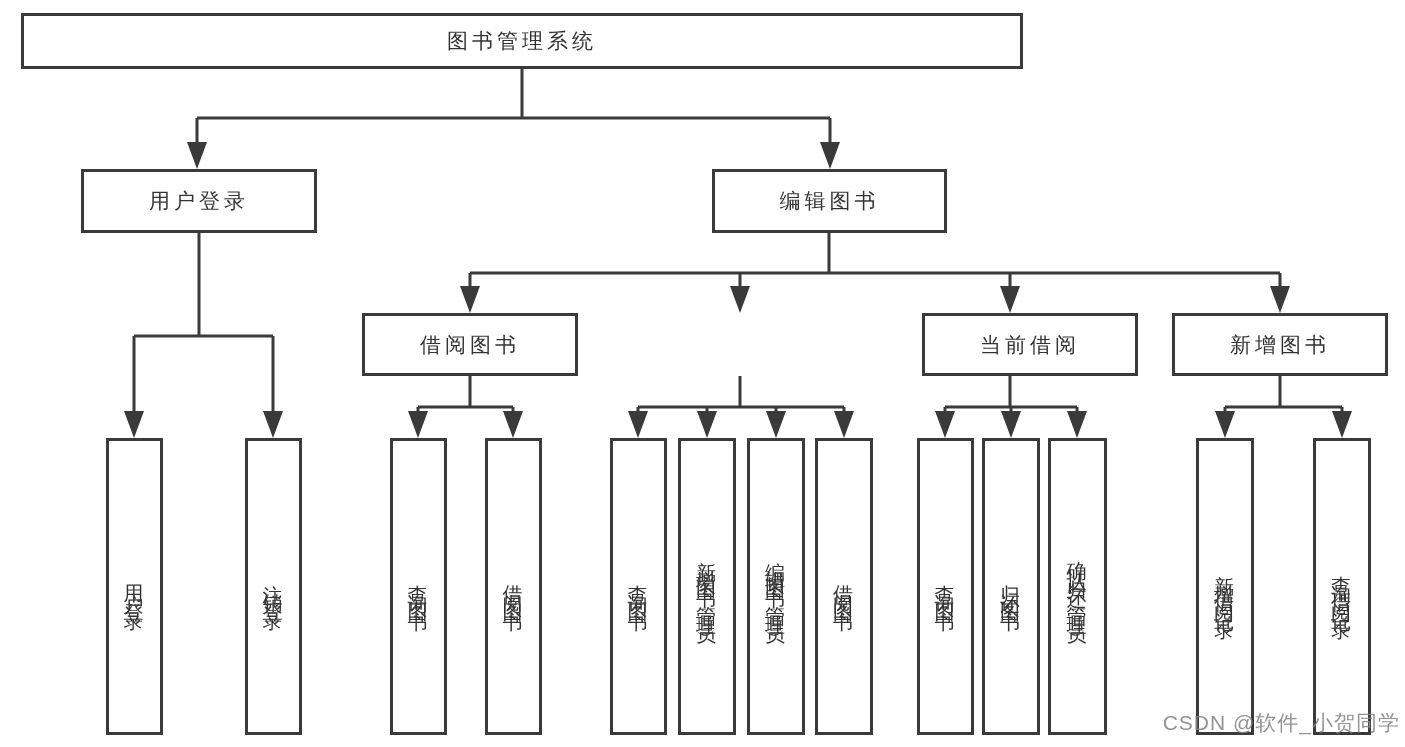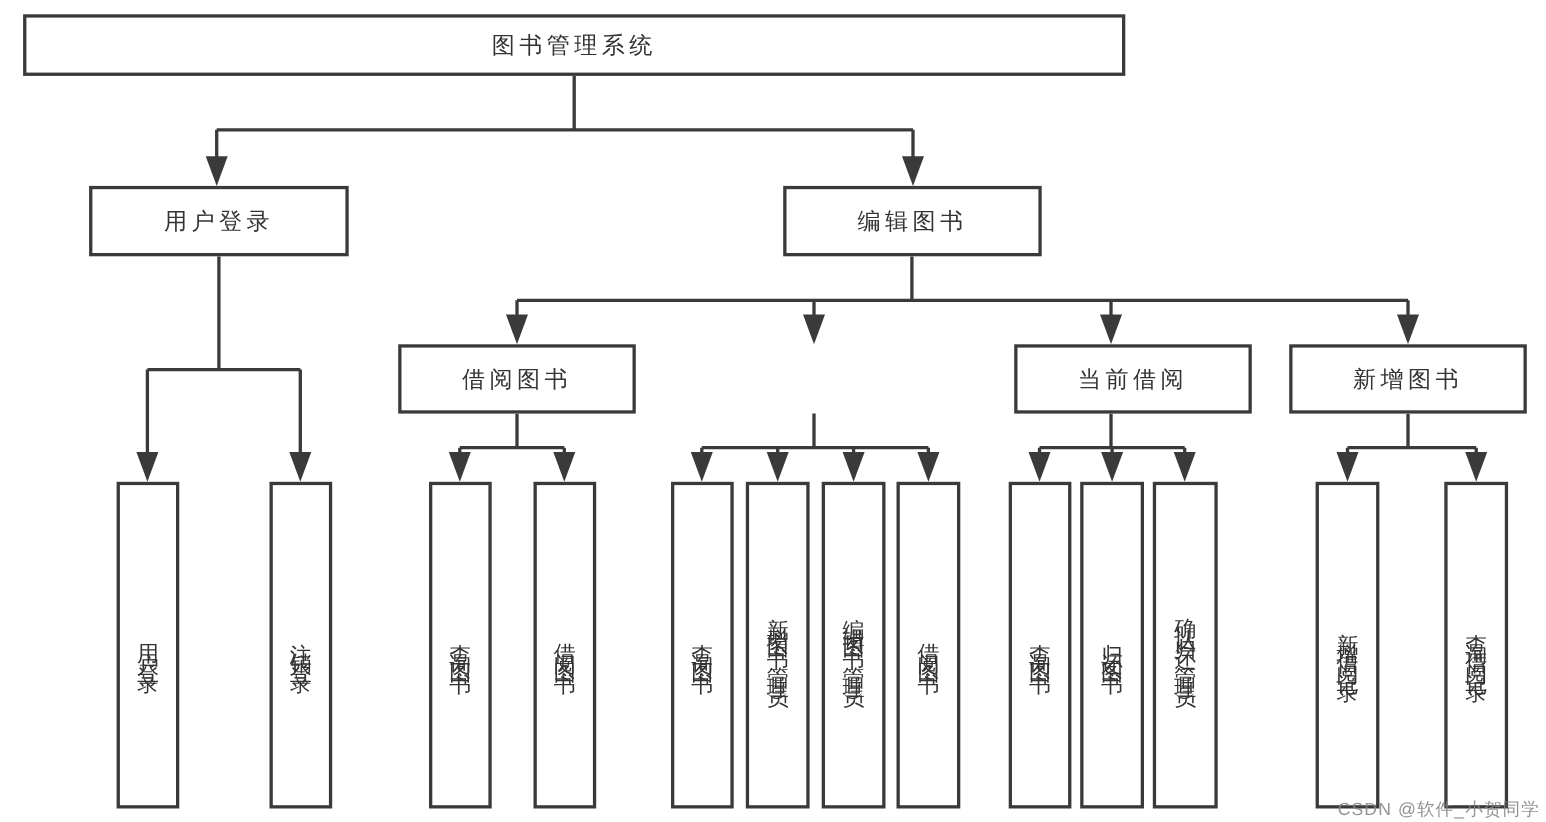--- a/index.html
+++ b/index.html
@@ -31,22 +31,22 @@
   }
   .node.v {
     writing-mode: vertical-rl;
     font-size: 20px;
     letter-spacing: 9px;
     white-space: normal;
   }
   .watermark {
     position: absolute;
     right: 5px;
-    bottom: 0;
-    font-size: 16px;
+    bottom: 10px;
+    font-size: 21px;
     letter-spacing: 1px;
     color: rgba(132, 132, 132, 0.88);
     pointer-events: none;
   }
 </style>
 </head>
 <body>
 
 <div class="canvas">
 

